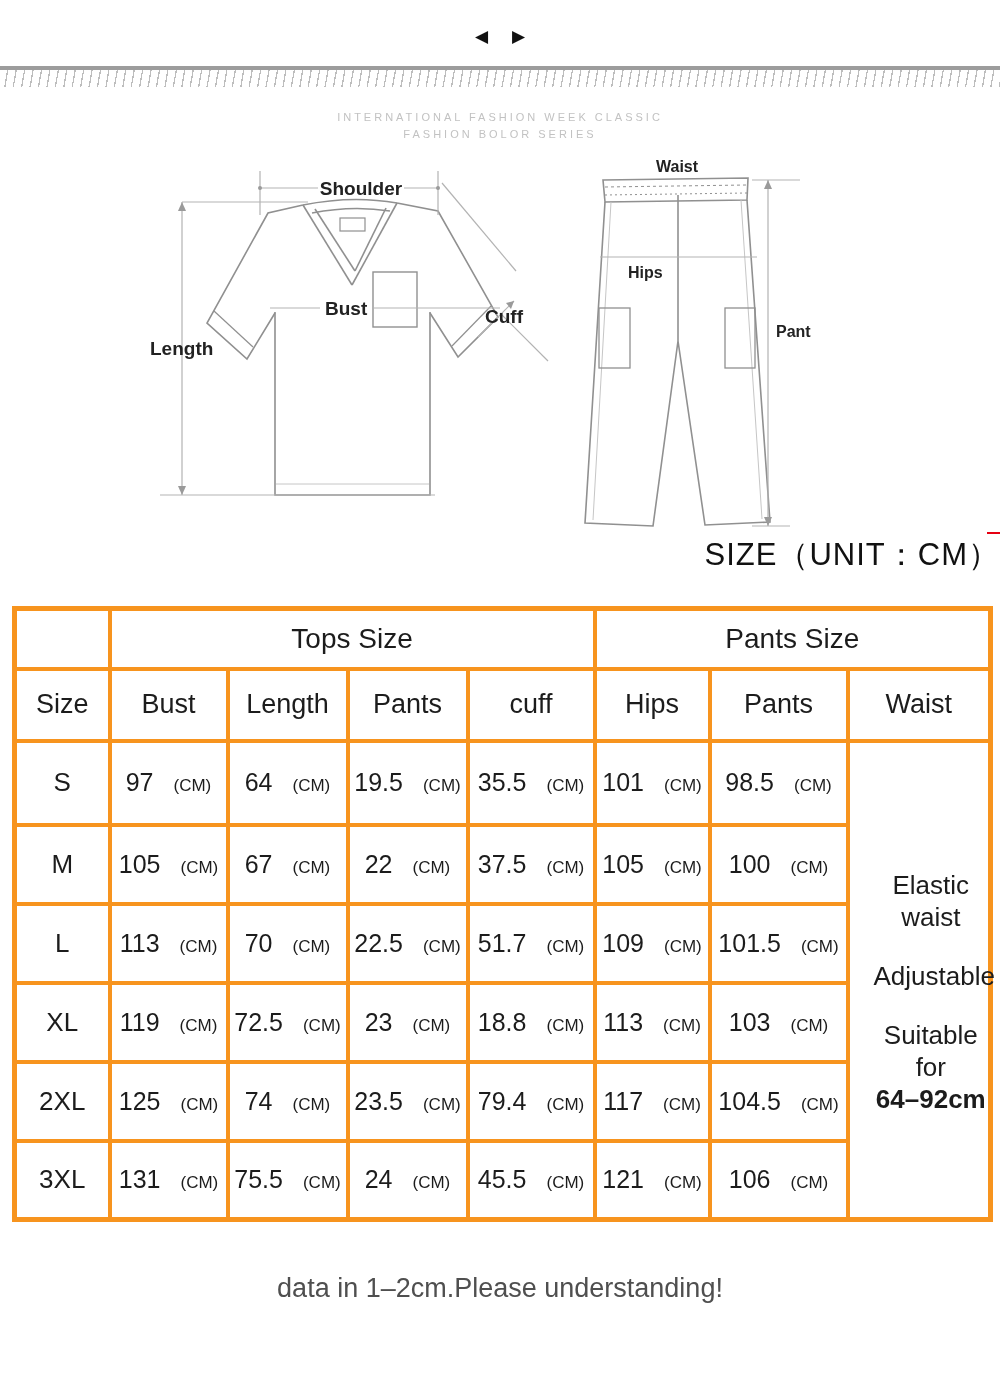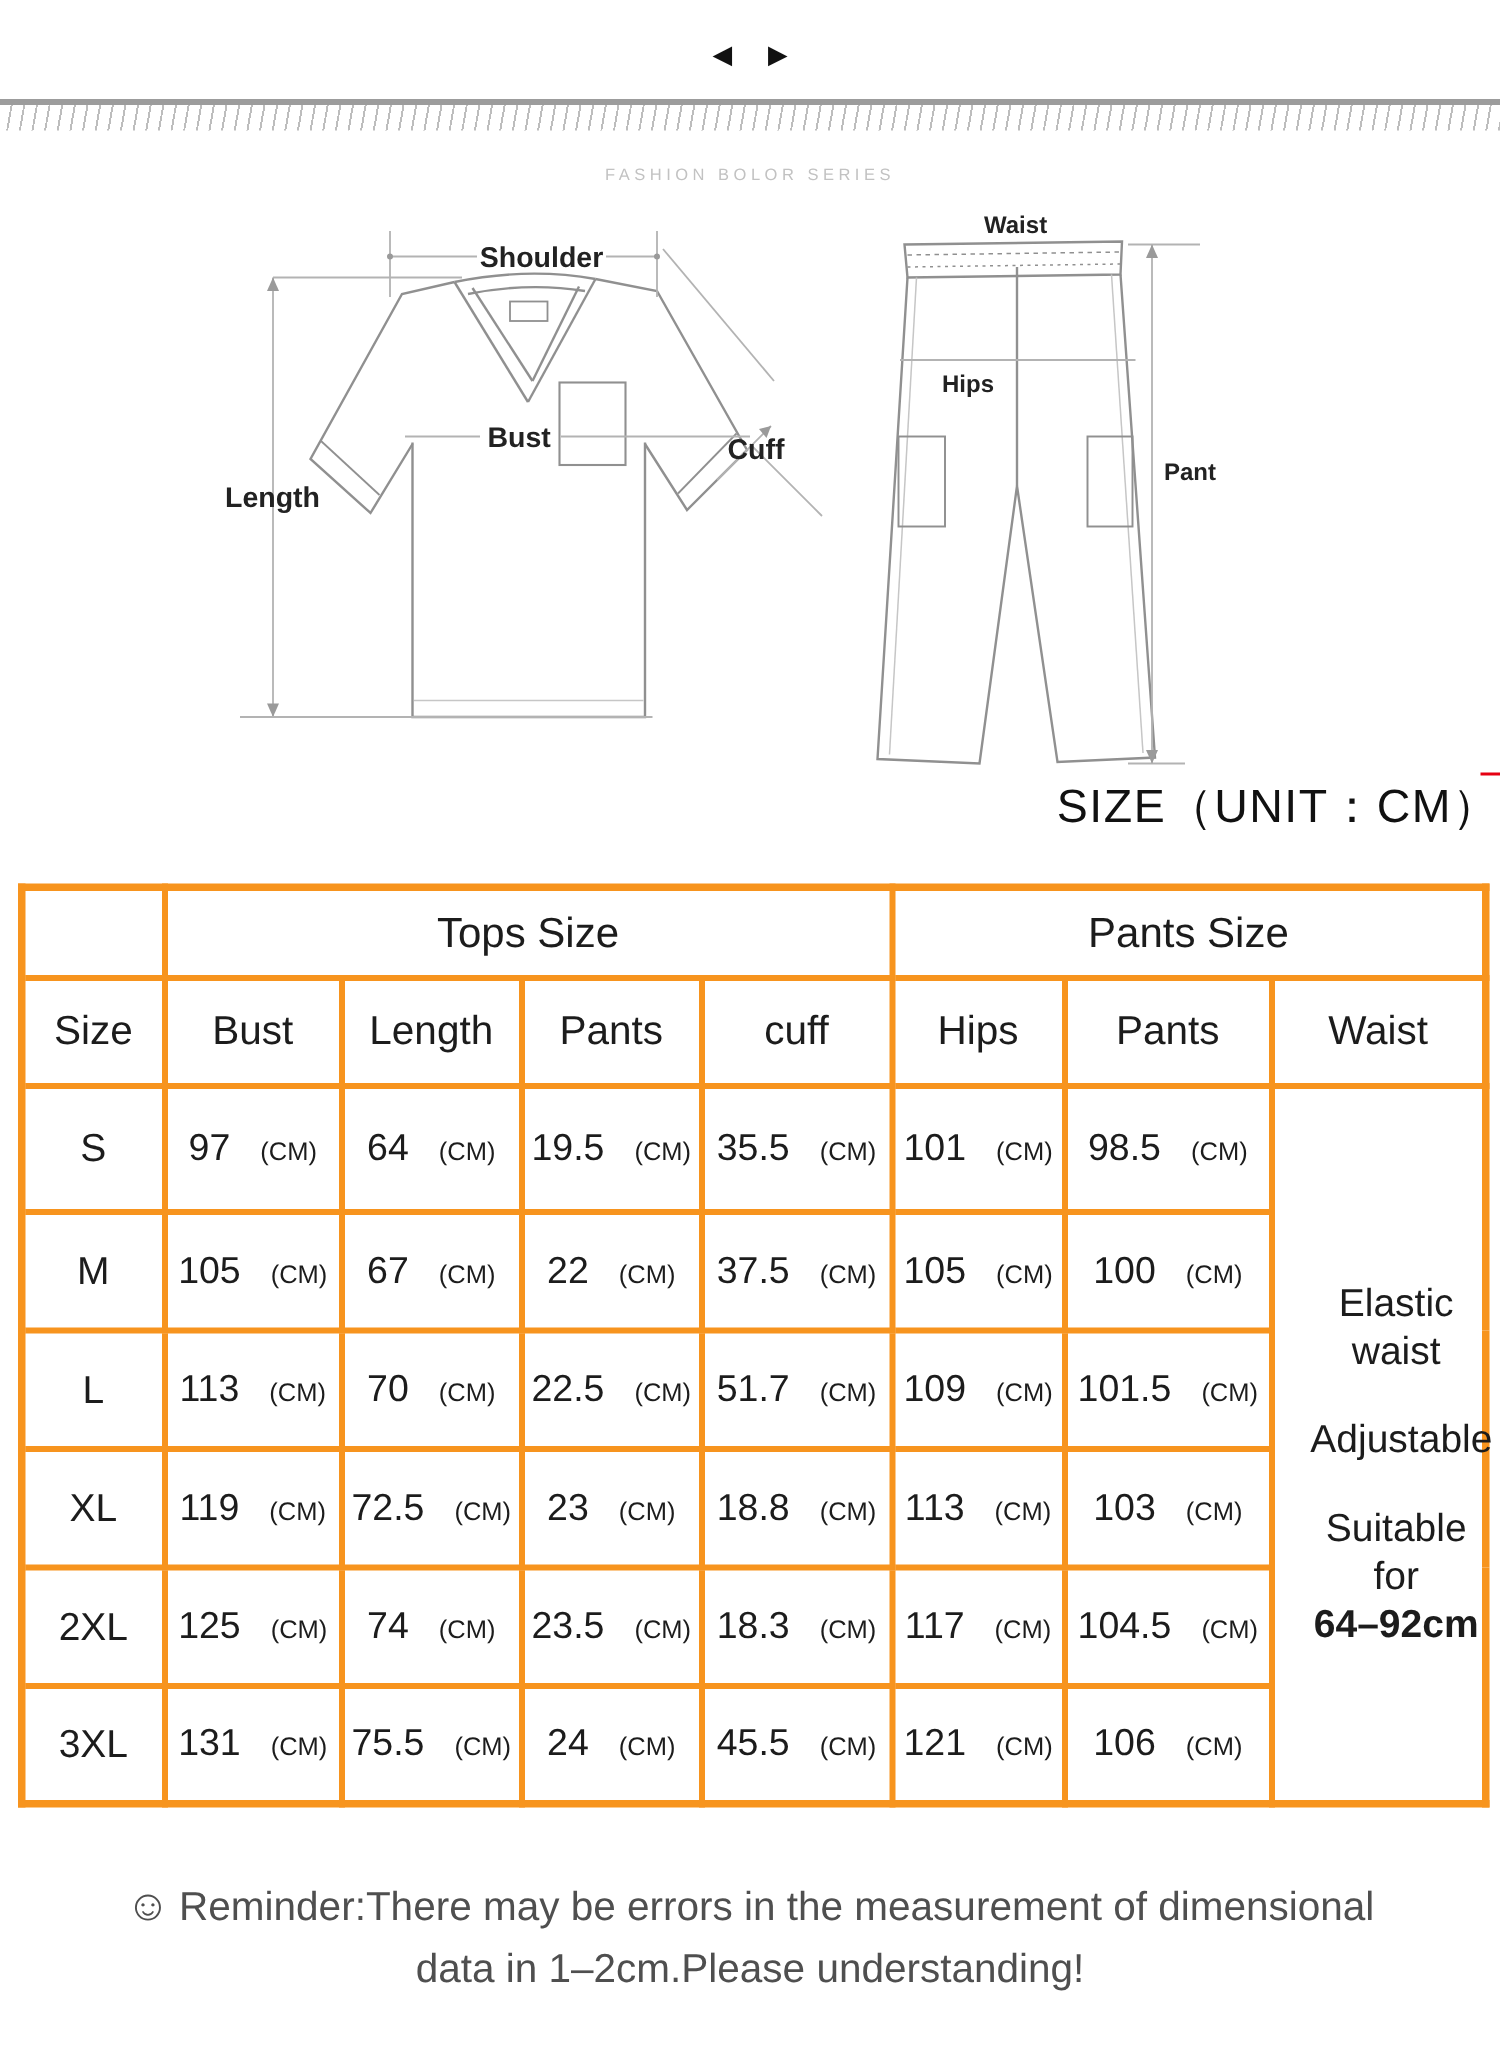--- a/index.html
+++ b/index.html
@@ -83,20 +83,21 @@
 <body>
 
 <div class="header">
   <span class="arrow">◀</span>
   <span class="arrow">▶</span>
 </div>
 <div class="divider-solid"></div>
 <div class="divider-hatch"></div>
 
 <div class="subtitle">
+  <div>INTERNATIONAL FASHION WEEK CLASSIC</div>
   <div>FASHION BOLOR SERIES</div>
 </div>
 
 <div class="diagram">
   <svg width="1000" height="385" viewBox="0 0 1000 385">
 
     <g stroke="#909090" stroke-width="1.6" fill="none">
 
       <path d="M303,60 Q352,50 397,58"></path>
       <path d="M312,68 Q352,60 390,66"></path>
@@ -246,34 +247,31 @@
     <td class="value-cell"><span>23</span><span class="u">(CM)</span></td>
     <td class="value-cell"><span>18.8</span><span class="u">(CM)</span></td>
     <td class="value-cell"><span>113</span><span class="u">(CM)</span></td>
     <td class="value-cell"><span>103</span><span class="u">(CM)</span></td>
   </tr>
   <tr class="data-row">
     <td class="size-cell">2XL</td>
     <td class="value-cell"><span>125</span><span class="u">(CM)</span></td>
     <td class="value-cell"><span>74</span><span class="u">(CM)</span></td>
     <td class="value-cell"><span>23.5</span><span class="u">(CM)</span></td>
-    <td class="value-cell"><span>18.3</span><span class="u">(CM)</span></td>
+    <td class="value-cell"><span>79.4</span><span class="u">(CM)</span></td>
     <td class="value-cell"><span>117</span><span class="u">(CM)</span></td>
     <td class="value-cell"><span>104.5</span><span class="u">(CM)</span></td>
   </tr>
   <tr class="data-row">
     <td class="size-cell">3XL</td>
     <td class="value-cell"><span>131</span><span class="u">(CM)</span></td>
     <td class="value-cell"><span>75.5</span><span class="u">(CM)</span></td>
     <td class="value-cell"><span>24</span><span class="u">(CM)</span></td>
     <td class="value-cell"><span>45.5</span><span class="u">(CM)</span></td>
     <td class="value-cell"><span>121</span><span class="u">(CM)</span></td>
     <td class="value-cell"><span>106</span><span class="u">(CM)</span></td>
   </tr>
 </tbody>
   </table>
 
 <div class="footer">
-  <div>
-    <span class="smiley">☺</span><span>Reminder:There may be errors in the measurement of dimensional</span>
-  </div>
   <div>data in 1–2cm.Please understanding!</div>
 </div>
 
 </body></html>

